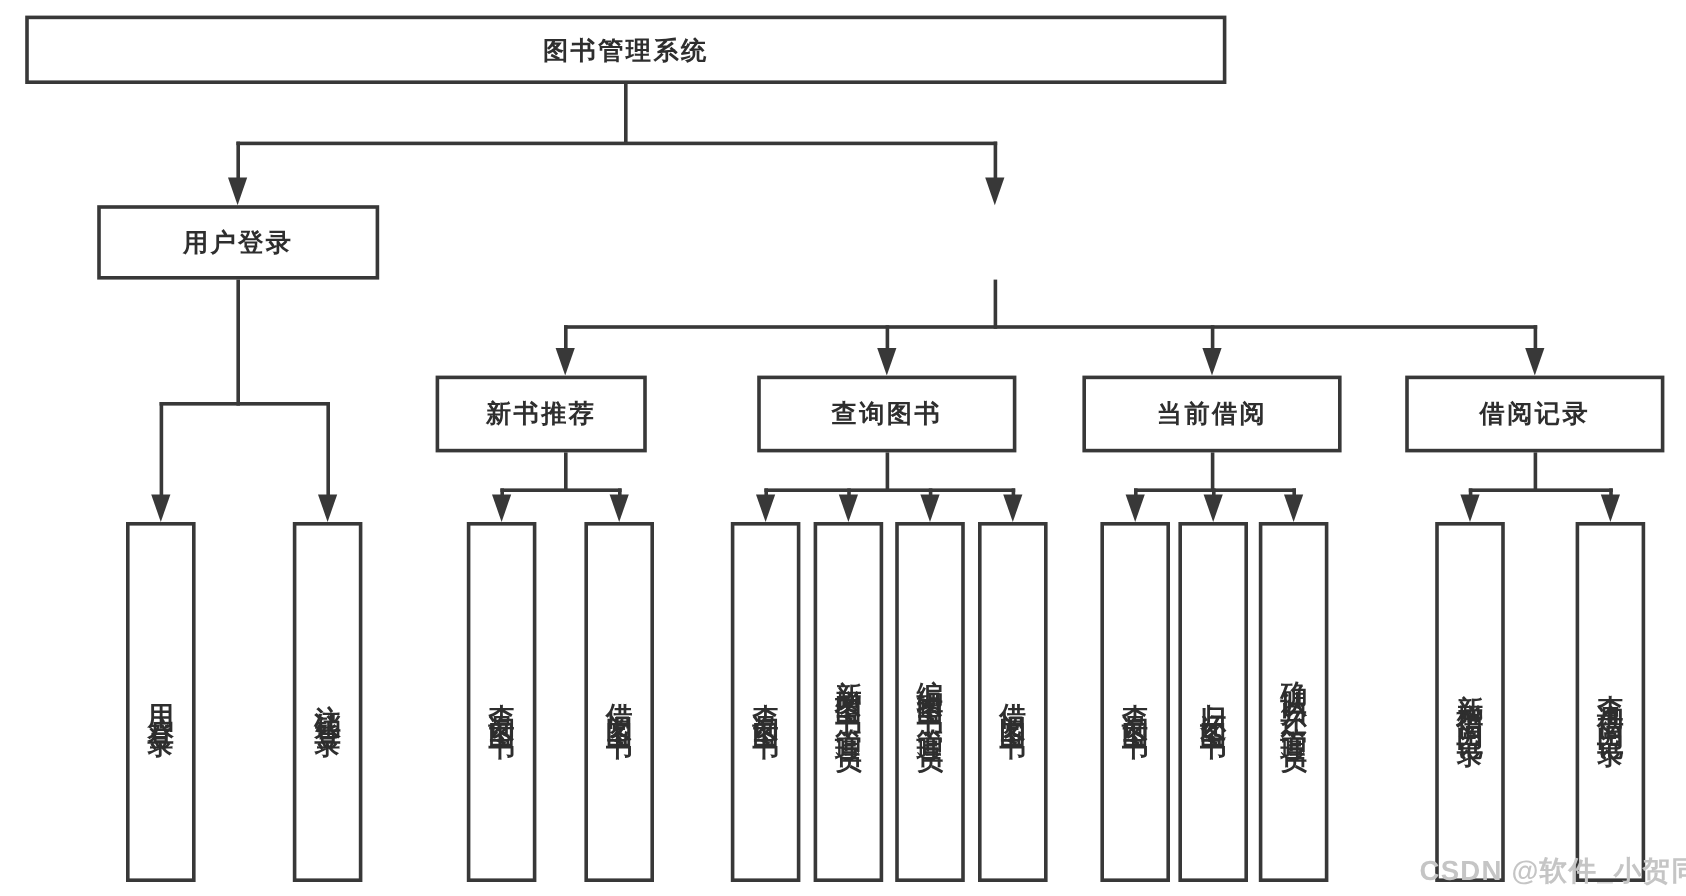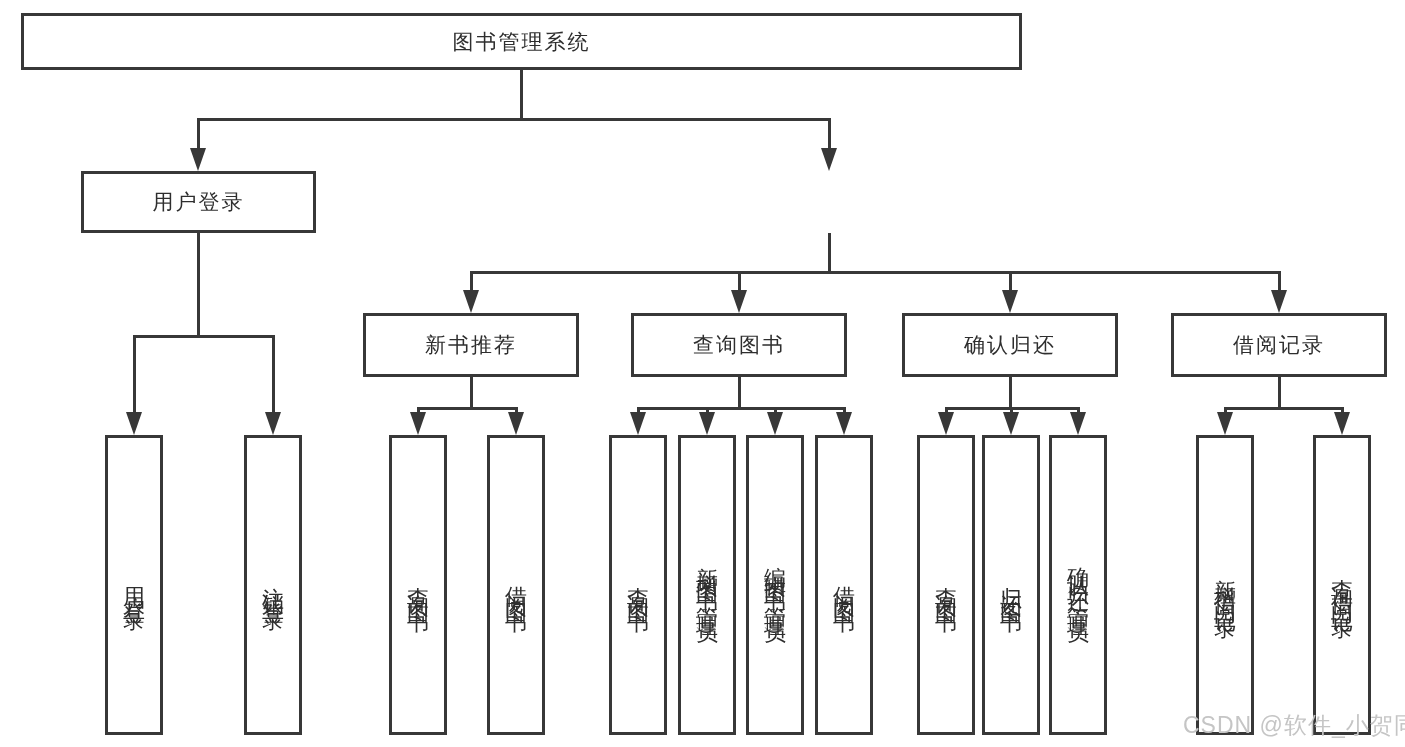--- a/index.html
+++ b/index.html
@@ -1,18 +1,18 @@
 <!DOCTYPE html>
 <html><head>
 <meta charset="utf-8">
 <style>
   html,body { margin:0; padding:0; background:#ffffff; }
   .canvas {
     position:relative; width:1405px; height:747px; background:#ffffff;
-    font-family:"Liberation Sans", sans-serif; overflow:hidden;
+    font-family:"Liberation Sans", sans-serif; overflow:hidden;font-weight:bold;
   }
   .box {
     position:absolute; box-sizing:border-box;
     border:3px solid #383838; background:#ffffff;
     display:flex; align-items:center; justify-content:center;
     color:#2e2e2e;
   }
   .hbox { font-size:21px; letter-spacing:2px; }
   .hbox span { white-space:nowrap; }
   .vbox { width:58px; top:435px; height:300px; font-size:22px; }
@@ -63,28 +63,28 @@
   <div class="hline" style="left:470px;top:271px;width:811px"></div>
   <div class="vline" style="left:470px;top:271px;height:22px"></div>
   <div class="arrow" style="left:463px;top:290px"></div>
   <div class="vline" style="left:738px;top:271px;height:22px"></div>
   <div class="arrow" style="left:731px;top:290px"></div>
   <div class="vline" style="left:1009px;top:271px;height:22px"></div>
   <div class="arrow" style="left:1002px;top:290px"></div>
   <div class="vline" style="left:1278px;top:271px;height:22px"></div>
   <div class="arrow" style="left:1271px;top:290px"></div>
 
-  <div class="box hbox" style="left:363px;top:313px;width:216px;height:64px">
+  <div class="box hbox" style="left:363px;top:313px;width:176px;height:64px">
     <span>新书推荐</span>
   </div>
   <div class="box hbox" style="left:631px;top:313px;width:216px;height:64px">
     <span>查询图书</span>
   </div>
   <div class="box hbox" style="left:902px;top:313px;width:216px;height:64px">
-    <span>确认归还</span>
+    <span>当前借阅</span>
   </div>
   <div class="box hbox" style="left:1171px;top:313px;width:216px;height:64px">
     <span>借阅记录</span>
   </div>
 
   <div class="vline" style="left:470px;top:377px;height:33px"></div>
   <div class="vline" style="left:738px;top:377px;height:33px"></div>
   <div class="vline" style="left:1009px;top:377px;height:33px"></div>
   <div class="vline" style="left:1278px;top:377px;height:33px"></div>
 

